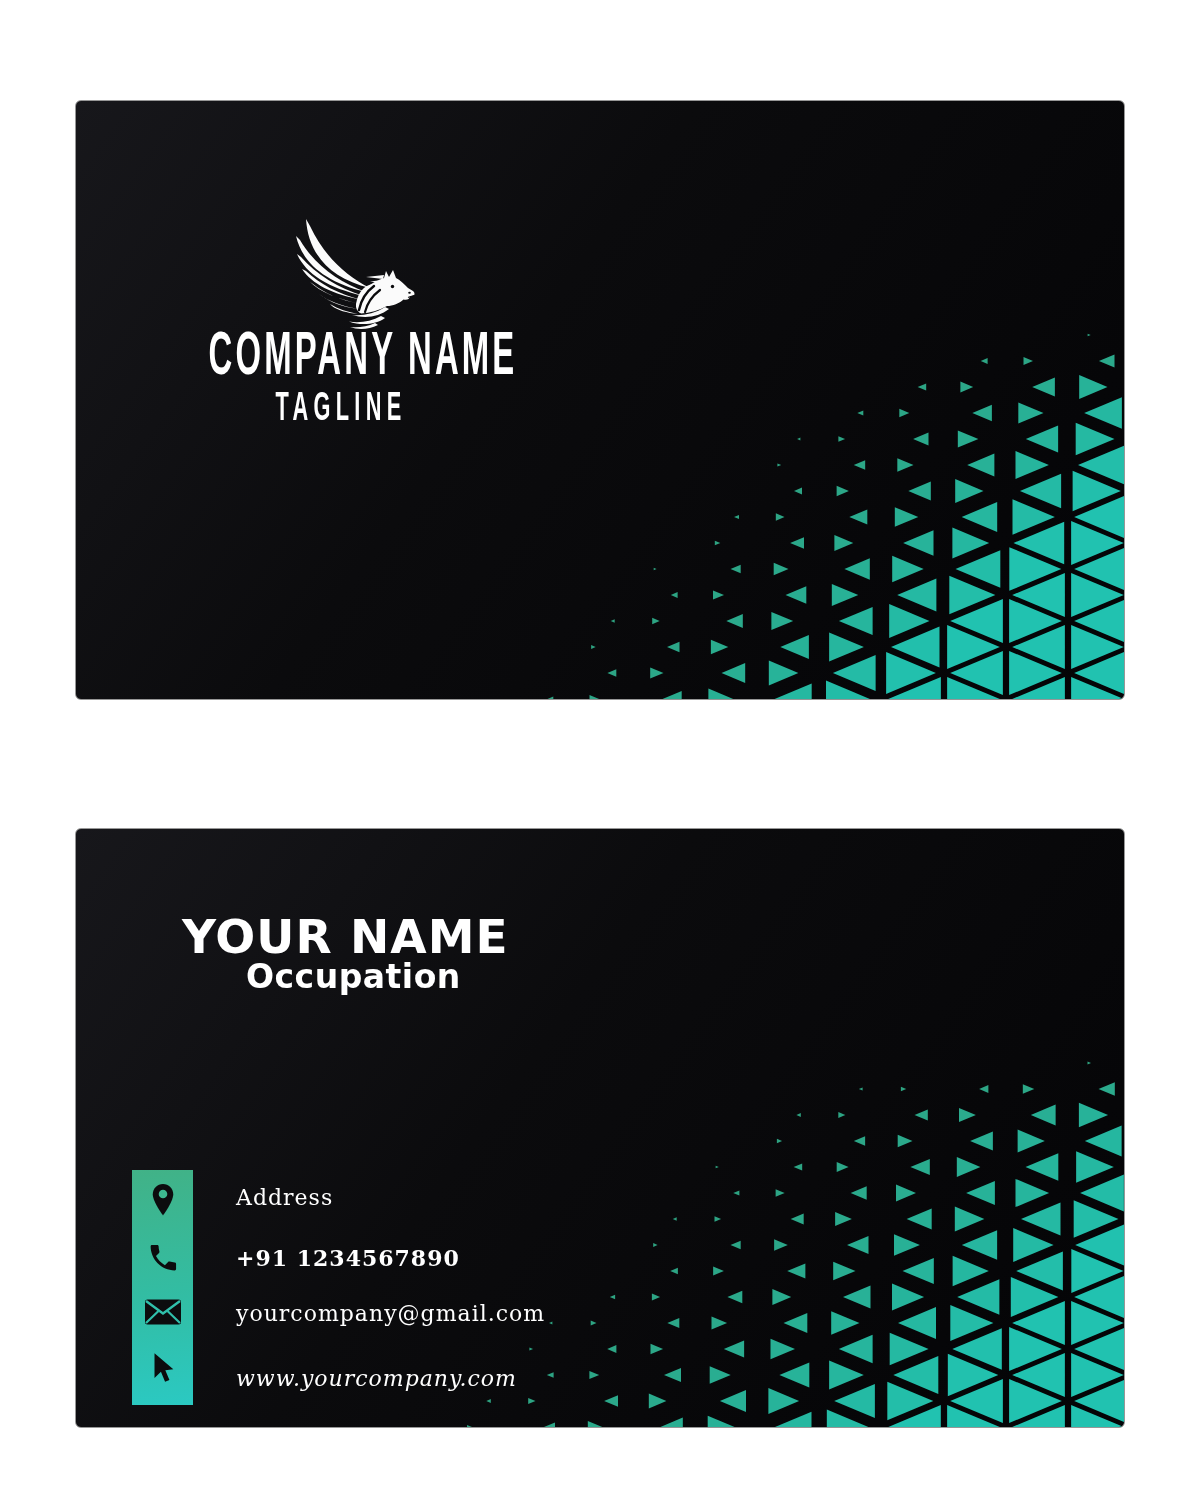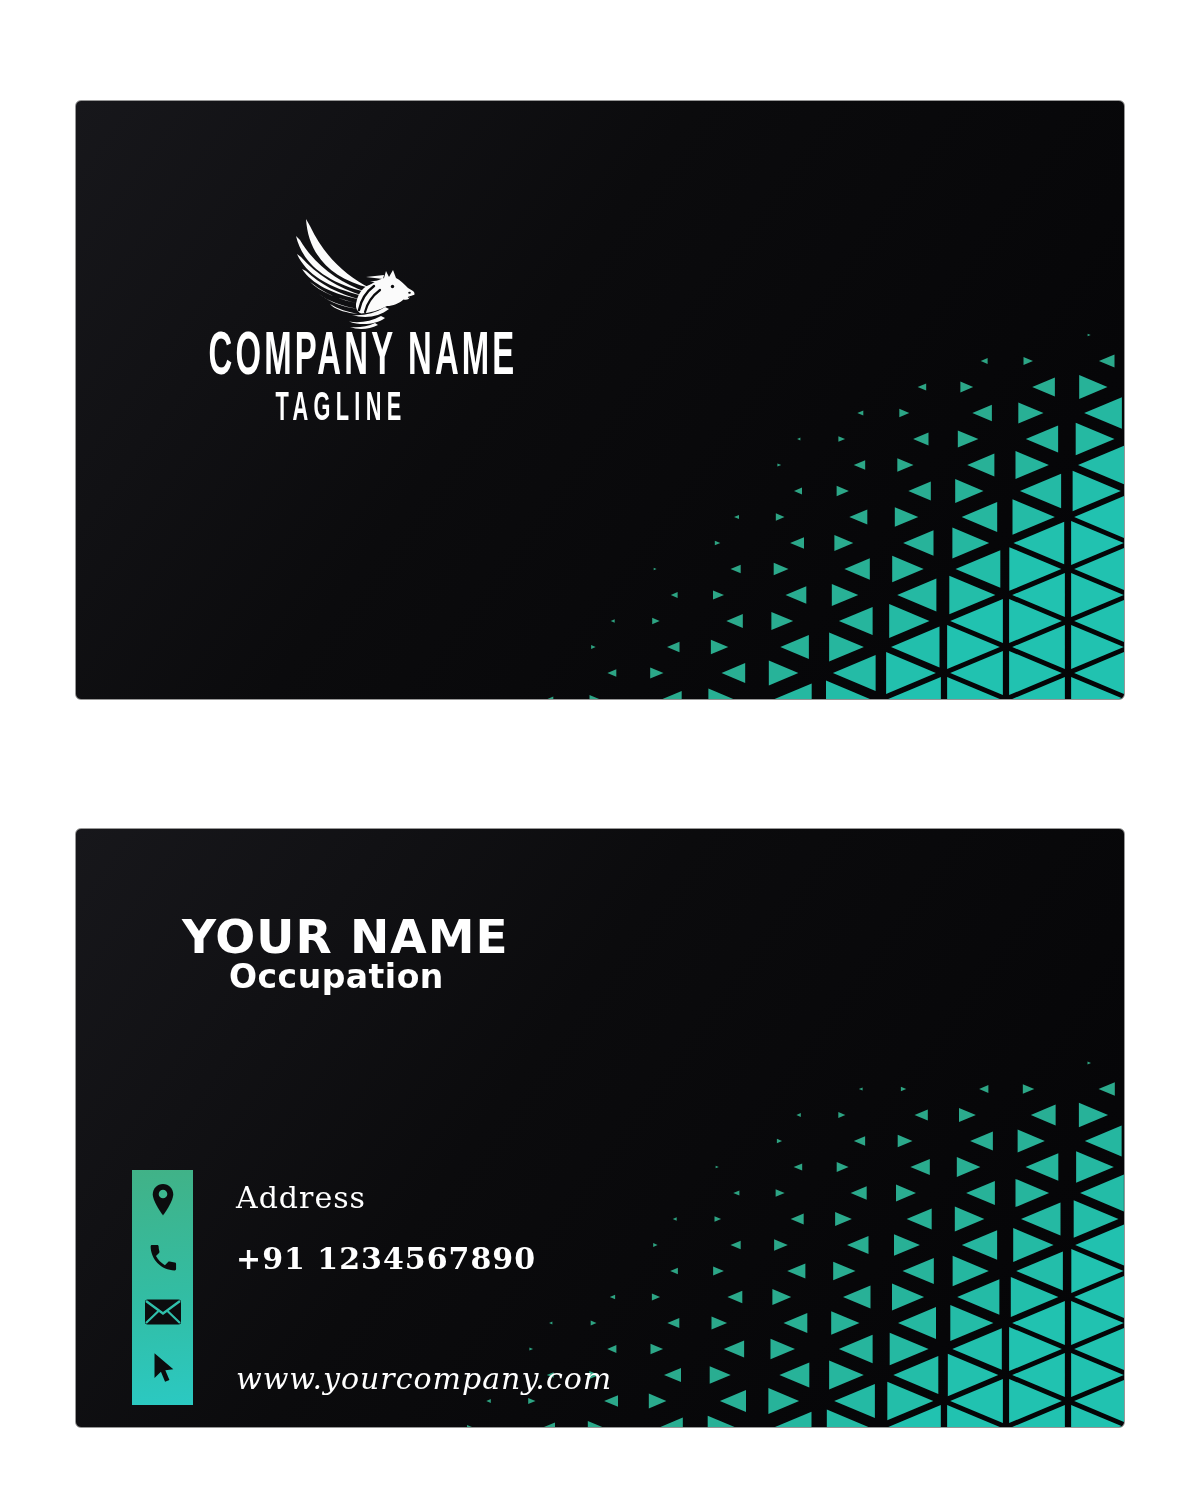--- a/index.html
+++ b/index.html
@@ -25,31 +25,31 @@
     position:absolute;left:15px;width:500px;text-align:center;
     color:#ffffff;font-family:"Liberation Sans",sans-serif;font-weight:700;
     transform:scaleX(.53);transform-origin:50% 50%;white-space:nowrap;
   }
   .company-name{top:221px;font-size:62px;line-height:62px;letter-spacing:6px;}
   .tagline{top:285px;font-size:41px;line-height:41px;letter-spacing:10px;}
 
   
   .your-name{position:absolute;left:106px;top:83px;font-size:47px;line-height:50px;
     font-weight:700;color:#fff;letter-spacing:1px;white-space:nowrap;}
-  .occupation{position:absolute;left:153px;top:130px;font-size:33px;line-height:36px;
+  .occupation{position:absolute;left:170px;top:130px;font-size:33px;line-height:36px;
     font-weight:700;color:#fff;letter-spacing:.5px;}
   .contact-bar{
     position:absolute;left:56px;top:341px;width:61px;height:235px;
     background:linear-gradient(175deg,#41b287 0%,#32bda4 55%,#2bc9c2 100%);
   }
   .cicon{position:absolute;left:50%;transform:translate(-50%,-50%);}
   .cicon.i0{top:30px;} .cicon.i1{top:88px;} .cicon.i2{top:142px;} .cicon.i3{top:199px;}
   .contact-text{
     position:absolute;left:160px;color:#fff;white-space:nowrap;
-    font-family:"DejaVu Serif",serif;font-size:30px;line-height:35px;letter-spacing:1px;
+    font-family:"DejaVu Serif",serif;font-size:22px;line-height:35px;letter-spacing:1px;
   }
   .row0{top:351px;} .row1{top:412px;font-weight:bold;} .row2{top:467px;} .row3{top:532px;font-style:italic;}
 </style>
 </head>
 <body>
 
 <div class="card card-front">
   <svg class="pattern" id="pattern-front" viewBox="0 0 1048 598" xmlns="http://www.w3.org/2000/svg">
       <polygon points="414.4,622.7 414.4,625.3 411.3,624.0" fill="rgb(46,161,127)"></polygon>
       <polygon points="477.3,595.6 477.3,600.4 471.5,598.0" fill="rgb(45,163,130)"></polygon>
@@ -369,14 +369,15 @@
       <path d="M2 2.5 L19 15 L36 2.5" fill="none" stroke="#30bfab" stroke-width="2.4"></path>
       <path d="M2 24.5 L14.5 12.5 M36 24.5 L23.5 12.5" fill="none" stroke="#30bfab" stroke-width="2.2"></path>
     </svg>
     <svg class="cicon i3" width="27" height="34" viewBox="0 0 22 28" xmlns="http://www.w3.org/2000/svg">
       <path fill="#0c0c0e" d="M4 1 L4 21.5 L9.3 16.3 L12.7 24.6 L16.3 23 L12.9 15 L19.5 14.2 Z"></path>
     </svg>
   </div>
 
   <div class="contact-text row0">Address</div>
   <div class="contact-text row1">+91 1234567890</div>
+  <div class="contact-text row2">yourcompany@gmail.com</div>
   <div class="contact-text row3">www.yourcompany.com</div>
 </div>
 
 </body></html>

